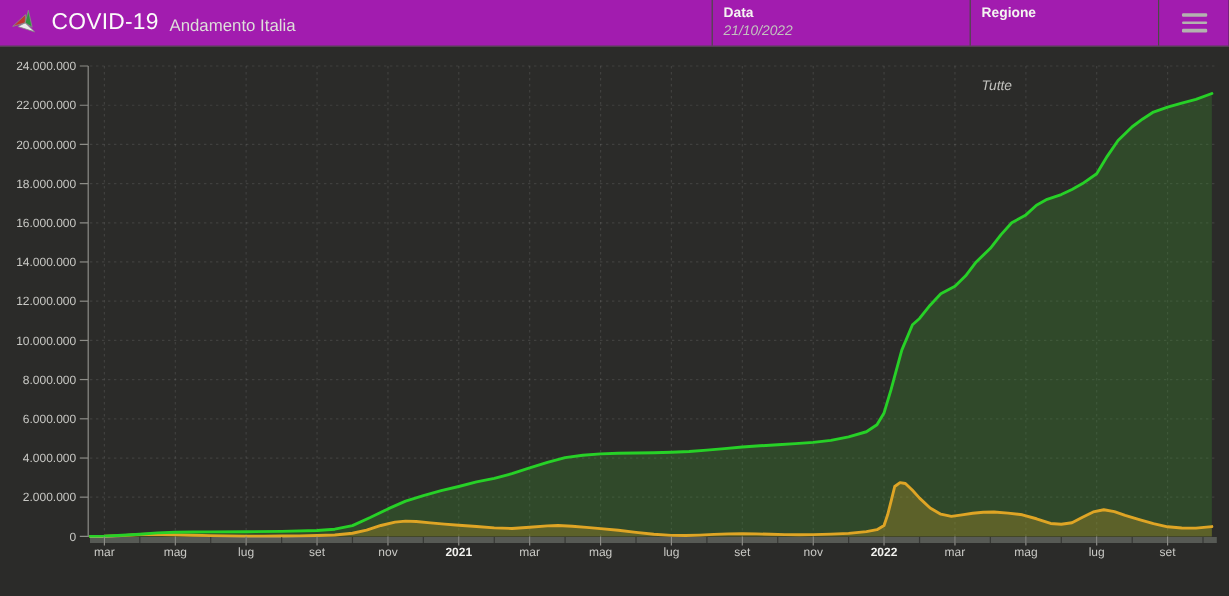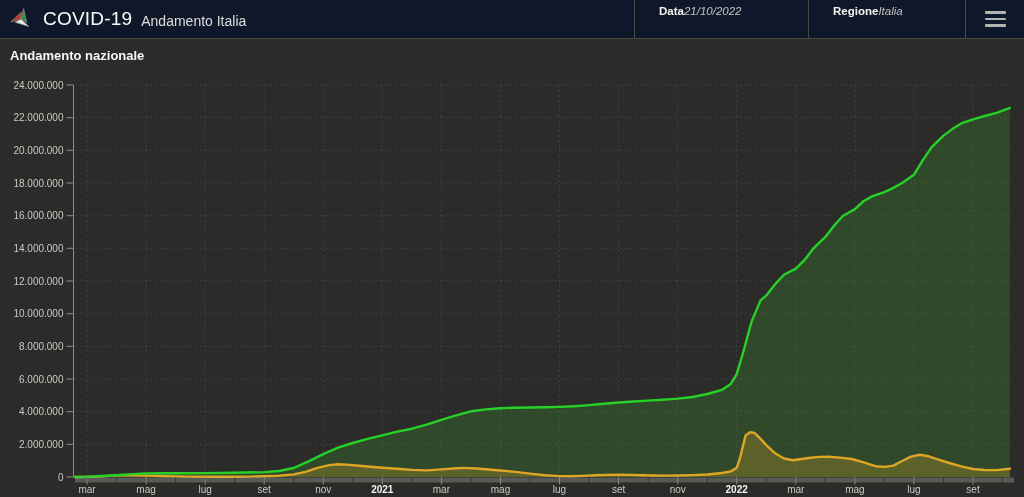--- a/index.html
+++ b/index.html
@@ -4,33 +4,33 @@
 <style>
   html,body{margin:0;padding:0;}
   body{
     width:1024px;height:497px;overflow:hidden;
     background:#2b2b29;
     font-family:"Liberation Sans","DejaVu Sans",sans-serif;
     -webkit-font-smoothing:antialiased;
   }
   
   .app-header{
-    height:38px;background:#0f172a;border-bottom:1px solid #4a4a45;
+    height:38px;background:#a21caf;border-bottom:1px solid #4a4a45;
     display:flex;align-items:stretch;
   }
   .brand{display:flex;align-items:center;padding-left:8px;flex:1;min-width:0;}
   .brand .logo{width:26px;height:26px;margin-right:9px;flex:0 0 auto;}
   .app-title{color:#fbfbfa;font-size:19px;font-weight:500;letter-spacing:.2px;}
   .app-subtitle{color:#dededa;font-size:14px;margin-left:9px;padding-top:3px;}
   .info-block{
     box-sizing:border-box;border-left:1px solid #4a4a45;
-    padding:4px 0 0 24px;display:flex;flex-direction:row;cursor:pointer;
+    padding:4px 0 0 9px;display:flex;flex-direction:column;cursor:pointer;margin-left:41px;
   }
   .info-block.data{width:174px;}
-  .info-block.regione{width:158px;border-right:1px solid #4a4a45;}
+  .info-block.regione{width:158px;border-right:1px solid #4a4a45;gap:46px;}
   .info-label{color:#f4f4f1;font-size:11.5px;font-weight:bold;line-height:15px;}
   .info-value{color:#c2c2be;font-size:11.5px;line-height:15px;font-style:italic;}
   .menu-btn{
     width:58px;display:flex;align-items:center;justify-content:center;
     cursor:pointer;background:transparent;border:none;
   }
   .hamburger{display:flex;flex-direction:column;gap:4px;}
   .hamburger span{display:block;width:21px;height:2.5px;background:#b3b3af;border-radius:1px;}
   
   .chart-title{
@@ -63,34 +63,33 @@
     <span class="app-subtitle">Andamento Italia</span>
   </div>
 
   <div class="info-block data">
     <span class="info-label">Data</span>
     <span class="info-value">21/10/2022</span>
   </div>
 
   <div class="info-block regione">
     <span class="info-label">Regione</span>
-    <span class="info-value">Italia</span>
+    <span class="info-value">Tutte</span>
   </div>
 
   <button class="menu-btn">
     <span class="hamburger">
       <span></span>
         <span></span>
         <span></span>
     </span>
   </button>
 </header>
 
 <main>
-  <div class="chart-title">Andamento nazionale</div>
   <svg id="trend-svg" class="chart" width="1024" height="427" viewBox="0 0 1024 427">
       <g>
         <line x1="75" y1="375.3" x2="1014" y2="375.3" class="grid"></line>
         <line x1="75" y1="342.7" x2="1014" y2="342.7" class="grid"></line>
         <line x1="75" y1="310.0" x2="1014" y2="310.0" class="grid"></line>
         <line x1="75" y1="277.3" x2="1014" y2="277.3" class="grid"></line>
         <line x1="75" y1="244.7" x2="1014" y2="244.7" class="grid"></line>
         <line x1="75" y1="212.0" x2="1014" y2="212.0" class="grid"></line>
         <line x1="75" y1="179.3" x2="1014" y2="179.3" class="grid"></line>
         <line x1="75" y1="146.7" x2="1014" y2="146.7" class="grid"></line>

